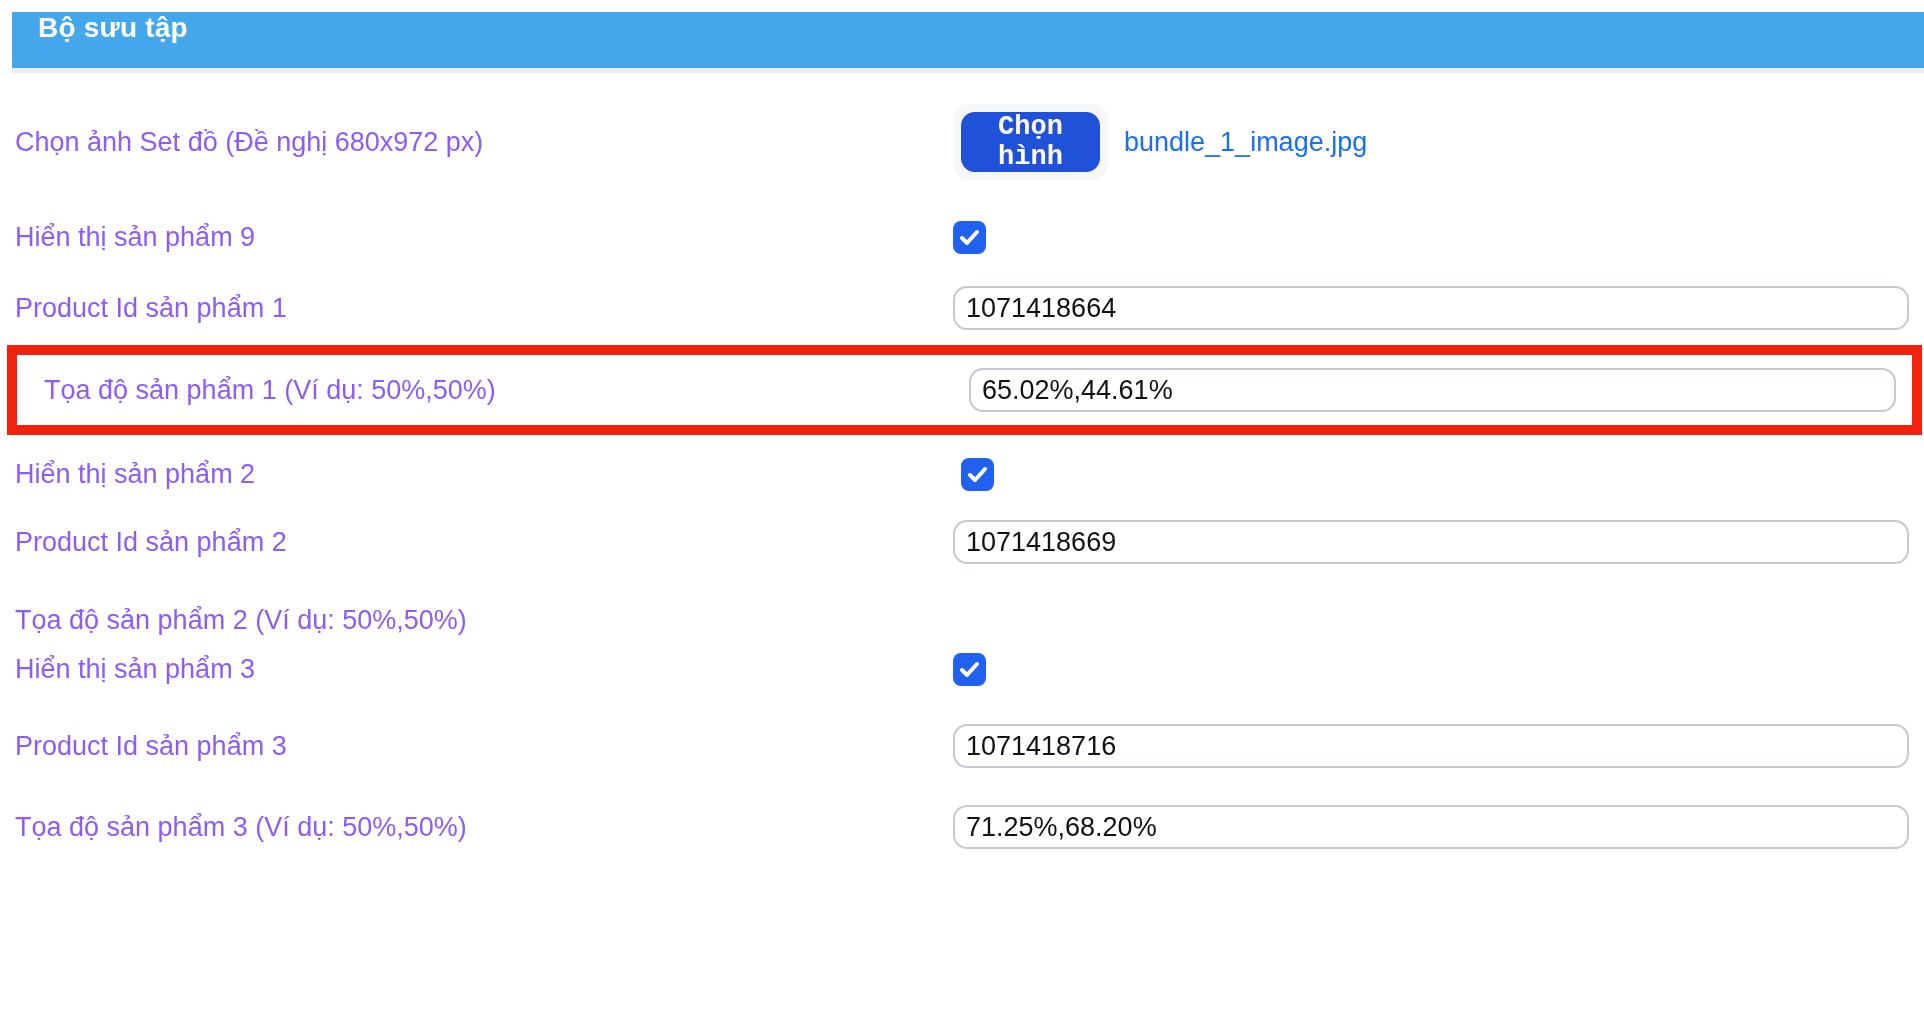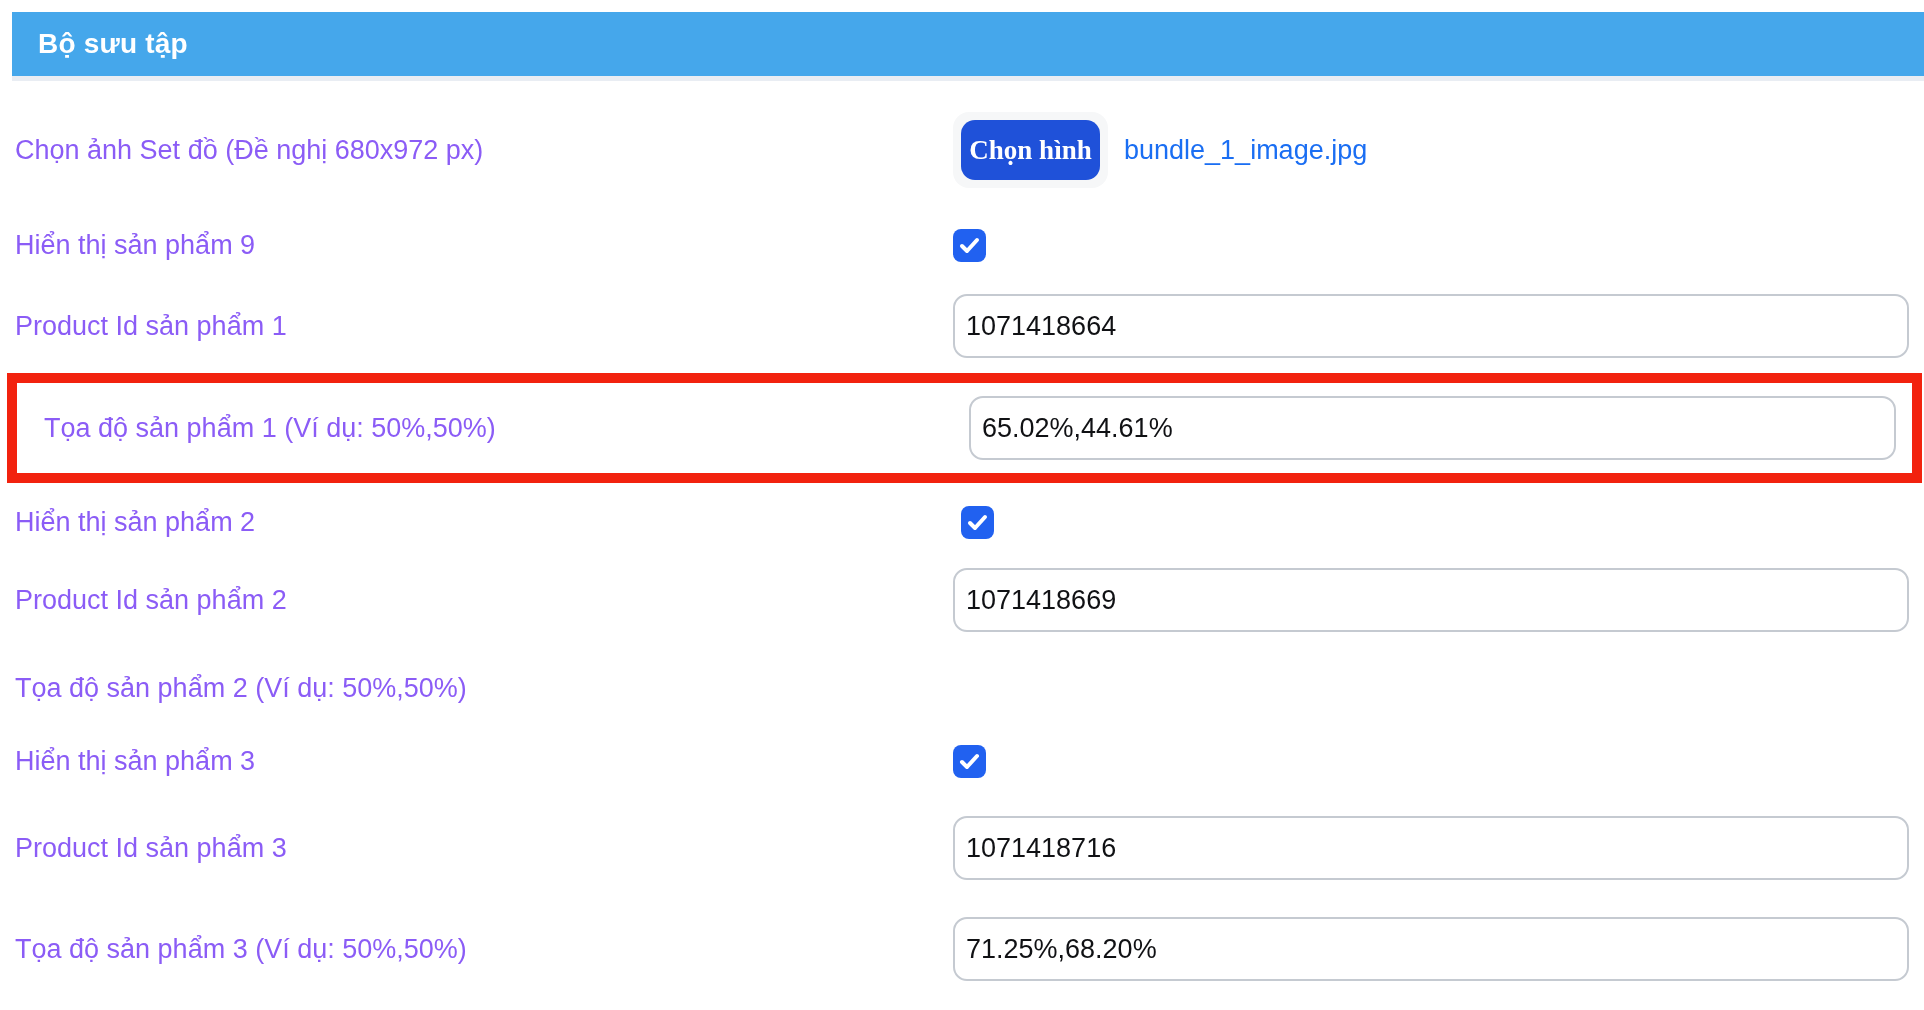--- a/index.html
+++ b/index.html
@@ -2,66 +2,66 @@
 <html><head>
 <meta charset="utf-8">
 <style>
   * { margin:0; padding:0; box-sizing:border-box; }
   html,body { width:1924px; height:1010px; background:#ffffff; overflow:hidden;
               font-family:"Liberation Sans", sans-serif; }
 
   
   .panel-header {
     margin:12px 0 0 12px;
-    height:64px;
+    height:56px;
     background:#45a7eb;
-    display:flex; align-items:center;
+    display:flex; align-items:flex-start;
     padding-left:26px;
     box-shadow:0 5px 0 #e9edf3;
   }
   .panel-title { color:#ffffff; font-size:28px; font-weight:bold; letter-spacing:.2px; }
 
   
   .row { display:flex; align-items:center; padding-left:15px; }
   .field-label { flex:0 0 938px; width:938px; font-size:27px; color:#8b5cf6; }
 
   
   .row-file { margin-top:36px; }
   .file-wrap {
     background:#f6f7f8; border-radius:16px; padding:8px;
     display:inline-flex; align-items:center;
   }
   .choose-btn {
     width:139px; height:60px;
     background:#1f51d9; color:#ffffff;
-    font-family:Liberation Serif, serif;
+    font-family:Liberation Mono, monospace;
     font-size:27px; font-weight:bold;
     border:none; border-radius:14px; cursor:pointer;
   }
   .file-link { margin-left:16px; color:#1a6ef3; font-size:27px; text-decoration:none; cursor:pointer; }
 
   
   .row-cb1 { margin-top:41px; }
   .row-cb2 { margin-top:23px;gap:8px; }
-  .row-cb3 { margin-top:41px; }
+  .row-cb3 { margin-top:17px; }
   .checkbox {
     width:33px; height:33px; border-radius:8px;
     background:#2161f0;
     display:flex; align-items:center; justify-content:center;
     cursor:pointer;
   }
 
   
   .row-t1 { margin-top:32px; }
   .row-t2 { margin-top:29px; }
   .row-t3 { margin-top:41px; }
   .row-t4 { margin-top:38px; }
   .row-t5 { margin-top:37px; }
   .text-input {
-    width:956px; height:64px;
+    width:956px; height:44px;
     border:2px solid #c5cad1; border-radius:14px;
     font-family:"Liberation Sans", sans-serif;
     font-size:27px; color:#101114;
     padding:0 14px 0 11px;
     background:#ffffff; outline:none;
   }
 
   
   .highlight-annotation {
     margin:15px 2px 0 7px;

